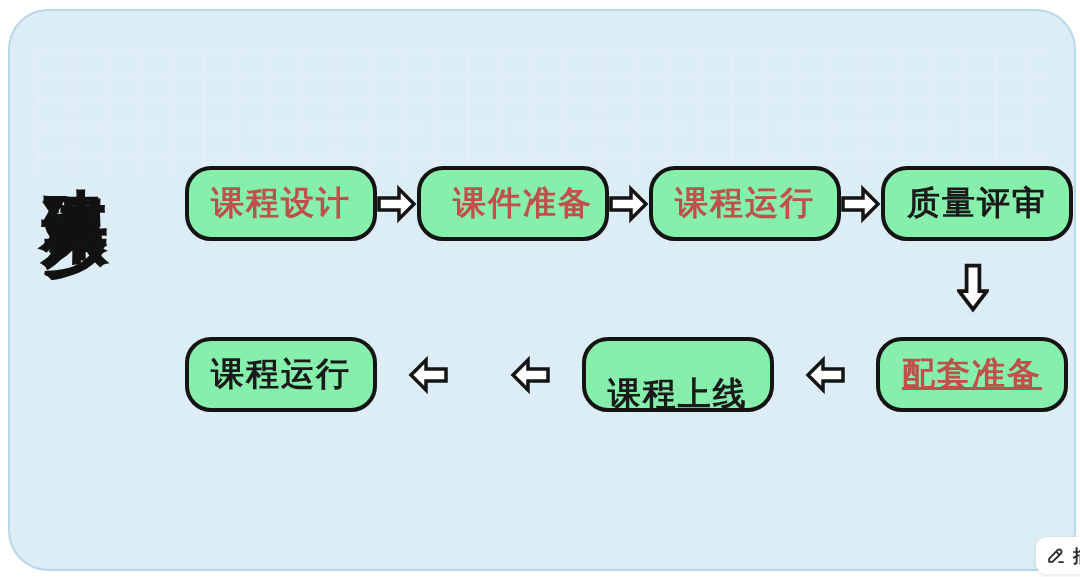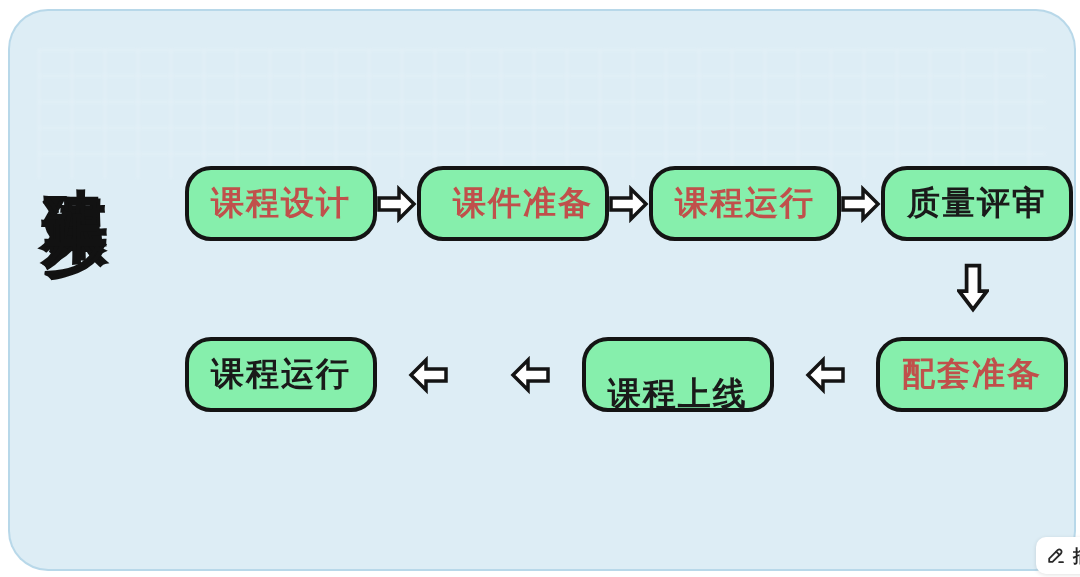--- a/index.html
+++ b/index.html
@@ -128,21 +128,21 @@
     </div>
     <div class="step-box">
       <span class="step-label" style="color: rgb(26, 26, 26); margin-top: 39px;">课程上线</span>
     </div>
     <div class="h-arrow">
       <svg class="mirror" width="40" height="40" viewBox="0 0 38 40">
           <polygon points="1,14 21,14 21,5 36,20 21,35 21,26 1,26" fill="#ffffff" stroke="#141414" stroke-width="3.5"></polygon>
         </svg>
     </div>
     <div class="step-box">
-      <span class="step-label" style="color: rgb(192, 80, 75);">配套准备</span>
+      <span class="step-label" style="color: rgb(192, 80, 75); text-decoration: underline;">配套准备</span>
     </div>
   </div>
 </div>
 
 <div class="edit-chip">
   <span style="display:flex;">
     <svg width="21" height="21" viewBox="0 0 21 21" fill="none" stroke="#2a2a2a" stroke-width="1.8" stroke-linecap="round" stroke-linejoin="round">
       <path d="M3.2 13.6 L11.6 5.2 a2.3 2.3 0 0 1 3.3 3.3 L6.5 16.9 L3.2 16.9 Z"></path>
       <path d="M10.2 6.6 L13.5 9.9"></path>
       <path d="M13.2 17.2 L17 17.2"></path>

